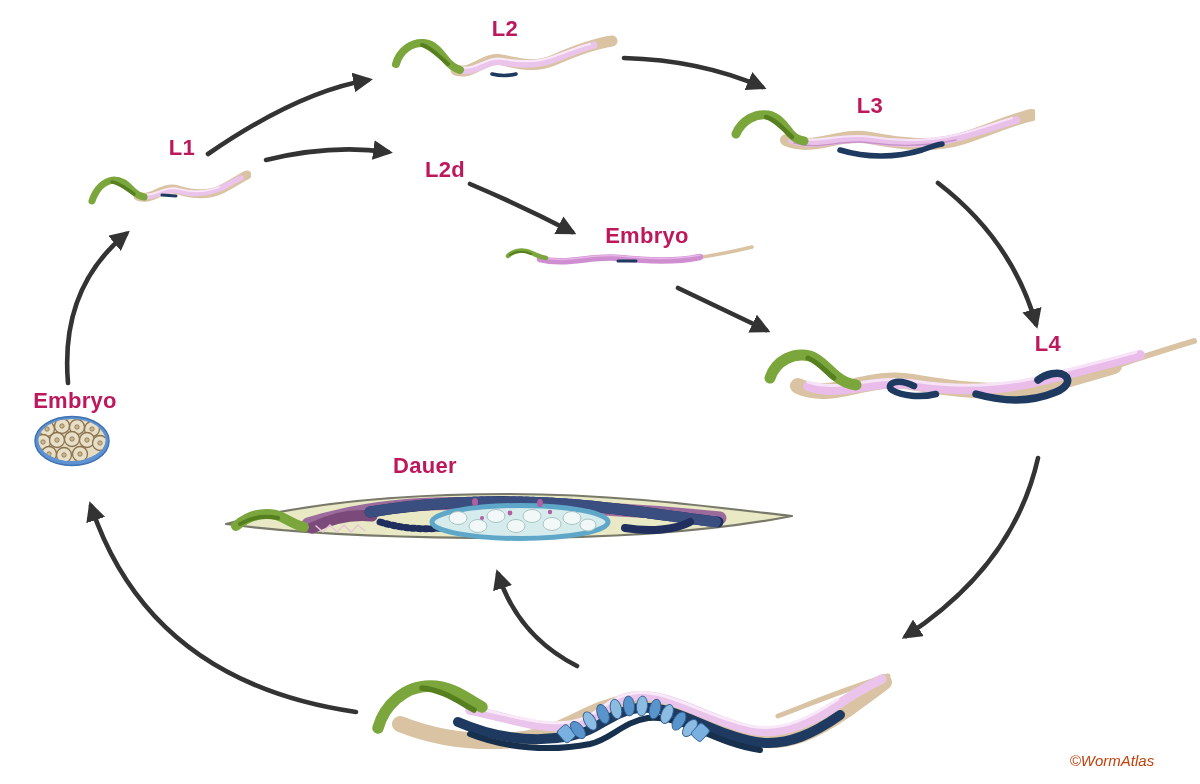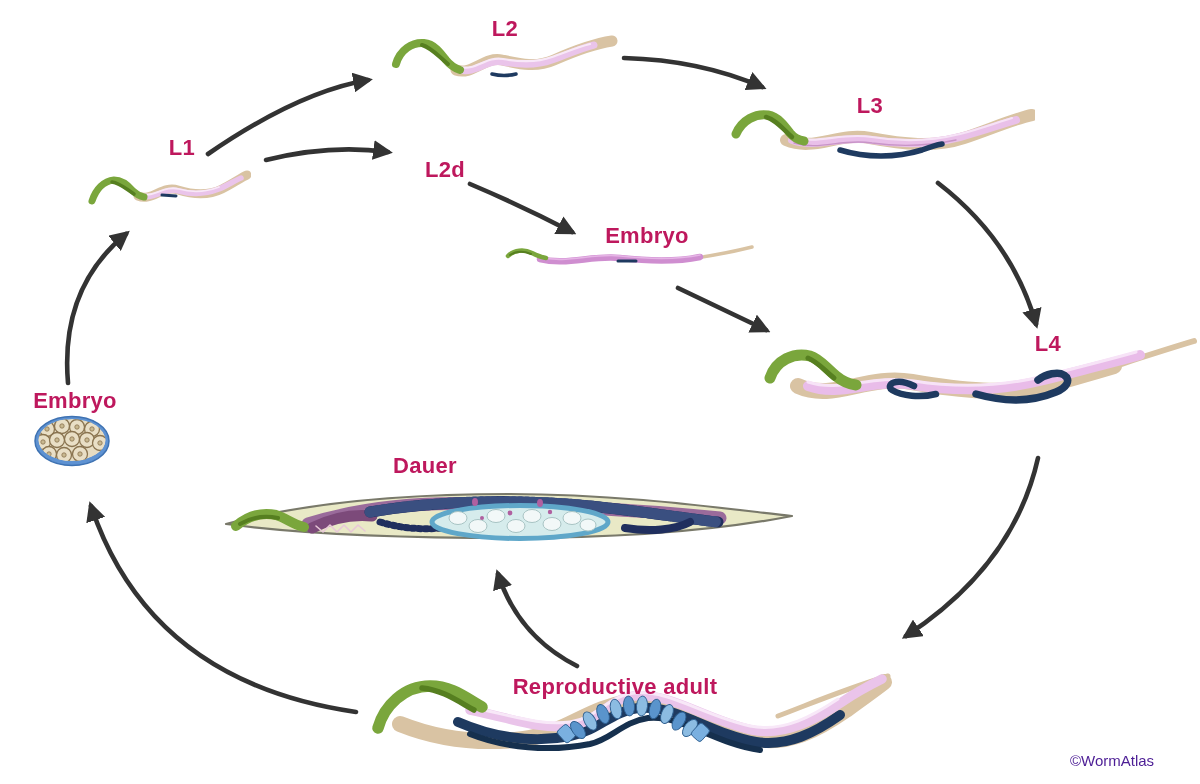--- a/index.html
+++ b/index.html
@@ -9,21 +9,21 @@
   }
   .arrows{position:absolute;left:0;top:0;}
   .worm{position:absolute;}
   .stage-label{
     position:absolute;transform:translate(-50%,-50%);
     font-weight:bold;font-size:22px;color:#be185d;
     white-space:nowrap;letter-spacing:.3px;
   }
   .credit{
     position:absolute;transform:translate(-50%,-50%);
-    font-size:15px;color:#4c1d95;white-space:nowrap;
+    font-size:15px;color:#c2410c;white-space:nowrap;font-style:italic;
   }
 </style>
 </head>
 <body>
 
 <div class="figure">
 
   <svg class="arrows" width="1200" height="784" viewBox="0 0 1200 784">
     <defs>
       <marker id="ah" viewBox="0 0 10 10" refX="7.5" refY="5" markerWidth="4.3" markerHeight="4.3" orient="auto-start-reverse">
@@ -205,17 +205,16 @@
   </svg>
 
   <div class="stage-label" style="left:182px;top:148px">L1</div>
   <div class="stage-label" style="left:505px;top:29px">L2</div>
   <div class="stage-label" style="left:445px;top:170px">L2d</div>
   <div class="stage-label" style="left:870px;top:106px">L3</div>
   <div class="stage-label" style="left:647px;top:236px">Embryo</div>
   <div class="stage-label" style="left:1048px;top:344px">L4</div>
   <div class="stage-label" style="left:75px;top:401px">Embryo</div>
   <div class="stage-label" style="left:425px;top:466px">Dauer</div>
-  <div class="stage-label" style="left:615px;top:687px">Reproductive adult</div>
 
   <div class="credit" style="left:1112px;top:760px">©WormAtlas</div>
 
 </div>
 
 </body></html>

